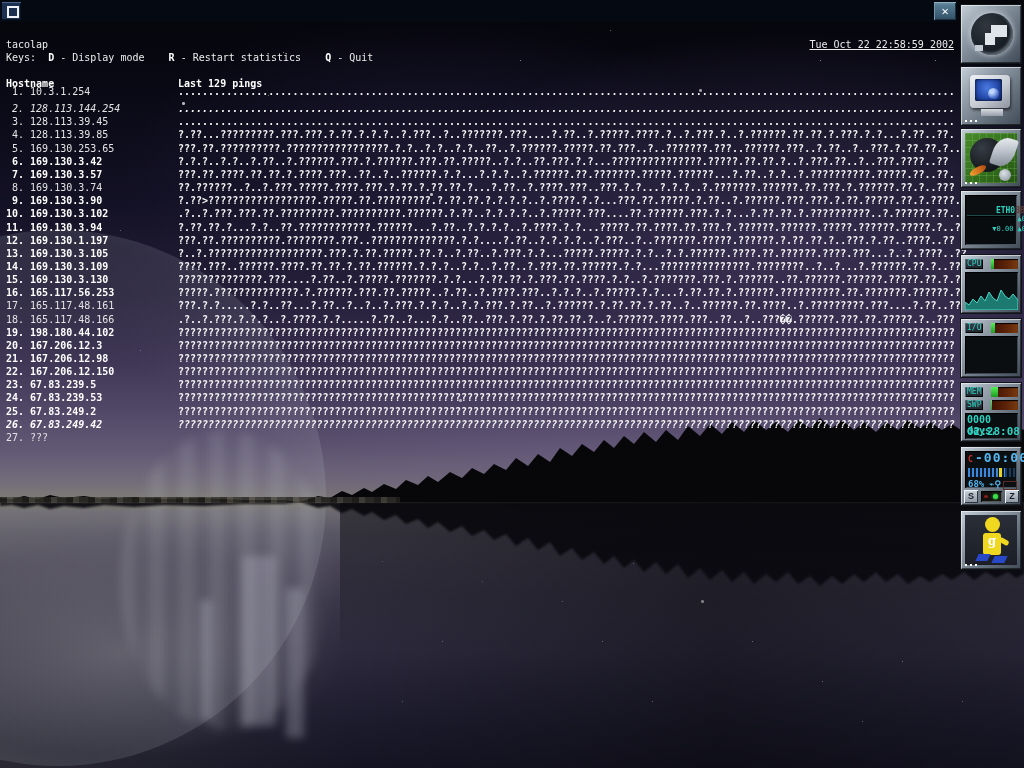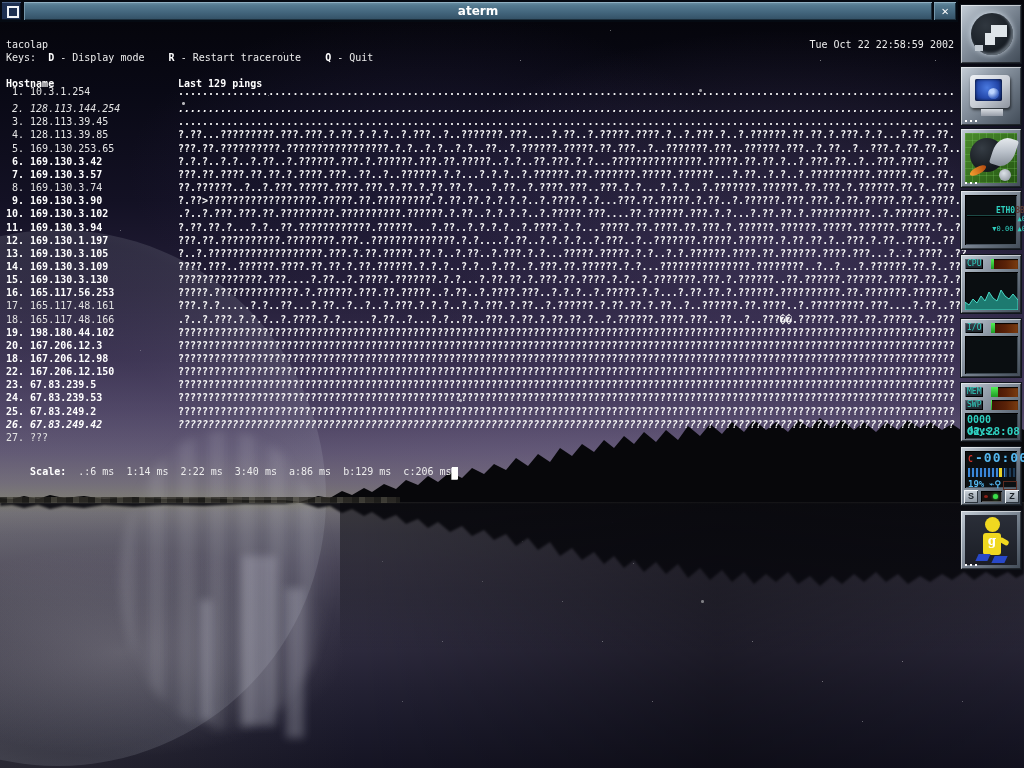--- a/index.html
+++ b/index.html
@@ -78,21 +78,21 @@
   #tb-min .sq{position:absolute;left:5px;top:4px;width:8px;height:8px;border:2px solid #f0f4f8;}
   #tb-title{left:24px;top:2px;width:908px;height:18px;text-align:center;color:#fff;
     font-family:"DejaVu Sans",sans-serif;font-weight:bold;font-size:12px;line-height:18px;}
   #tb-close{left:934px;top:2px;width:22px;height:18px;color:#fff;text-align:center;
     font-size:12px;line-height:18px;font-weight:bold;}
 
   .tline{position:absolute;white-space:pre;color:#ececec;font-size:10px;line-height:13px;}
   .b{font-weight:bold;color:#fff;}
   #mtr-title{left:0;top:25px;width:958px;text-align:center;}
   #host-label{left:6px;top:38px;}
-  #mtr-date{right:4px;top:38px;}
+  #mtr-date{right:4px;top:38px;text-decoration:underline;}
   #keys-line{left:6px;top:51px;}
   #col-hostname{left:6px;top:77px;}
   #col-pings{left:178px;top:77px;}
   .trace-row{position:absolute;left:0;width:958px;height:13px;}
   .host-cell{position:absolute;left:6px;white-space:pre;color:#e4e4e4;font-size:10px;}
   .host-cell.b{color:#fff;}
   .ping-cell{position:absolute;left:178px;white-space:pre;color:#f6f6f6;font-size:10px;font-weight:bold;}
   #scale-line{left:6px;top:452px;}
   #cursor{color:#fff;background:#fff;display:inline-block;width:6px;height:12px;vertical-align:-2px;}
 
@@ -205,27 +205,26 @@
   </svg>
   <div class="abs" id="reflect-fade"></div>
   <div class="abs" id="horizon-strip"></div>
 </div>
 
 <div class="abs" id="terminal">
   <div class="abs" id="titlebar">
     <div class="abs" id="tb-min">
         <span class="sq"></span>
       </div>
-    <div class="abs tb-metal" id="tb-title">aterm</div>
     <div class="abs tb-metal" id="tb-close">✕</div>
   </div>
 
   <div class="tline" id="host-label">tacolap</div>
   <div class="tline" id="mtr-date">Tue Oct 22 22:58:59 2002</div>
-  <div class="tline" id="keys-line"><span>Keys:  </span><span class="b">D</span><span> - Display mode    </span><span class="b">R</span><span> - Restart traceroute    </span><span class="b">Q</span><span> - Quit</span></div>
+  <div class="tline" id="keys-line"><span>Keys:  </span><span class="b">D</span><span> - Display mode    </span><span class="b">R</span><span> - Restart statistics    </span><span class="b">Q</span><span> - Quit</span></div>
   <div class="tline b" id="col-hostname">Hostname</div>
   <div class="tline b" id="col-pings">Last 129 pings</div>
 
   <div class="abs" id="trace-rows">
       <div class="trace-row" style="top: 86px; text-align: center;">
         <span class="host-cell"> 1. 10.3.1.254</span>
         <span class="ping-cell">.................................................................................................................................</span>
       </div>
       <div class="trace-row" style="top: 103.15px; font-style: italic;">
         <span class="host-cell"> 2. 128.113.144.254</span>
@@ -297,21 +296,21 @@
       </div>
       <div class="trace-row" style="top: 326.7px;">
         <span class="host-cell b">19. 198.180.44.102</span>
         <span class="ping-cell">?????????????????????????????????????????????????????????????????????????????????????????????????????????????????????????????????</span>
       </div>
       <div class="trace-row" style="top: 339.85px;">
         <span class="host-cell b">20. 167.206.12.3</span>
         <span class="ping-cell">?????????????????????????????????????????????????????????????????????????????????????????????????????????????????????????????????</span>
       </div>
       <div class="trace-row" style="top: 353px;">
-        <span class="host-cell b">18. 167.206.12.98</span>
+        <span class="host-cell b">21. 167.206.12.98</span>
         <span class="ping-cell">?????????????????????????????????????????????????????????????????????????????????????????????????????????????????????????????????</span>
       </div>
       <div class="trace-row" style="top: 366.15px;">
         <span class="host-cell b">22. 167.206.12.150</span>
         <span class="ping-cell">?????????????????????????????????????????????????????????????????????????????????????????????????????????????????????????????????</span>
       </div>
       <div class="trace-row" style="top: 379.3px;">
         <span class="host-cell b">23. 67.83.239.5</span>
         <span class="ping-cell">?????????????????????????????????????????????????????????????????????????????????????????????????????????????????????????????????</span>
       </div>
@@ -325,23 +324,20 @@
       </div>
       <div class="trace-row" style="top: 418.75px; font-style: italic;">
         <span class="host-cell b">26. 67.83.249.42</span>
         <span class="ping-cell">?????????????????????????????????????????????????????????????????????????????????????????????????????????????????????????????????</span>
       </div>
       <div class="trace-row" style="top: 431.9px;">
         <span class="host-cell">27. ???</span>
       </div>
     </div>
 
-  <div class="tline" id="scale-line">
-    <span class="b">Scale:</span><span>  .:6 ms  1:14 ms  2:22 ms  3:40 ms  a:86 ms  b:129 ms  c:206 ms</span><span id="cursor">█</span>
-  </div>
 </div>
 
 <div class="tile" id="t-logo" style="top:4px;">
   <div class="orb"></div>
   <div class="step1"></div>
     <div class="step2"></div>
     <div class="step3"></div>
 </div>
 
 <div class="tile" id="t-monitor" style="top:66px;">
@@ -414,21 +410,21 @@
 </div>
 
 <div class="tile" id="t-clock" style="top:446px;">
   <div class="lcd" style="bottom:17px;"></div>
   <div class="lcd-txt" id="clk-c">C</div>
   <div class="lcd-txt" id="clk-time">-00:00</div>
   <div id="clk-gauge">
       <div class="mark"></div>
       <div class="off"></div>
     </div>
-  <div class="lcd-txt" id="clk-pct">19%</div>
+  <div class="lcd-txt" id="clk-pct">68%</div>
   <div class="lcd-txt" id="clk-plug">⌁⚲</div>
   <div id="clk-batt"></div>
   <div class="sz-btn" style="left:3px;">S</div>
   <div id="led-panel">
       <div class="led-r"></div>
       <div class="led-g"></div>
     </div>
   <div class="sz-btn" style="left:44px;">Z</div>
 </div>
 

